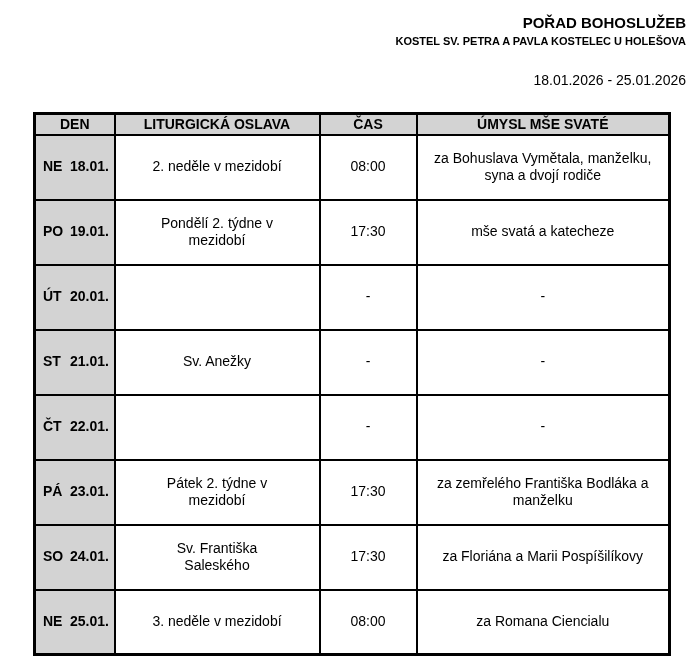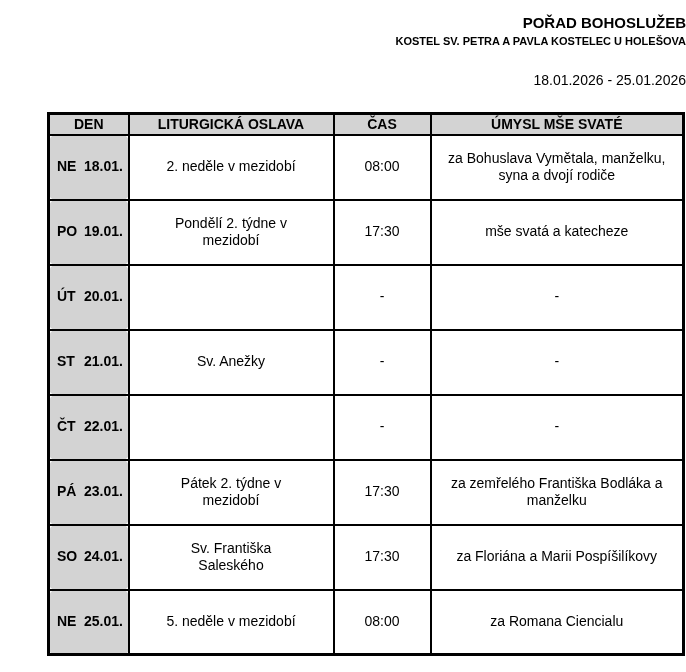--- a/index.html
+++ b/index.html
@@ -37,21 +37,21 @@
   }
   .doc-daterange {
     font-size: 14px;
     font-weight: normal;
     line-height: 18px;
     margin-top: 20px;
   }
   table.schedule {
     border-collapse: collapse;
     table-layout: fixed;
-    margin: 23px 0 0 47px;
+    margin: 23px 0 0 33px;
     width: 635px;
     border: 3px solid var(--border-color);
   }
   .schedule th, .schedule td {
     border: 2px solid var(--border-color);
     font-size: 14px;
     text-align: center;
     vertical-align: middle;
     overflow: hidden;
   }
@@ -65,21 +65,20 @@
     height: 65px;
     padding: 2px 8px;
     line-height: 1.25;
   }
   td.day-cell {
     background: var(--day-bg);
     font-weight: bold;
     text-align: left;
     padding: 2px 2px 2px 7px;
     white-space: nowrap;
-    border-radius: 7px;
   }
   .day-abbr {
     display: inline-block;
     min-width: 27px;
   }
   td.celebration-cell { padding: 2px 28px; }
   td.time-cell { padding: 2px 4px; }
   td.intention-cell { padding: 2px 4px; }
 </style>
 </head>
@@ -146,20 +145,20 @@
         <td class="intention-cell">za zemřelého Františka Bodláka a manželku</td>
       </tr>
       <tr>
         <td class="day-cell"><span class="day-abbr">SO</span><span class="day-date">24.01.</span></td>
         <td class="celebration-cell">Sv. Františka Saleského</td>
         <td class="time-cell">17:30</td>
         <td class="intention-cell">za Floriána a Marii Pospíšilíkovy</td>
       </tr>
       <tr>
         <td class="day-cell"><span class="day-abbr">NE</span><span class="day-date">25.01.</span></td>
-        <td class="celebration-cell">5. neděle v mezidobí</td>
+        <td class="celebration-cell">3. neděle v mezidobí</td>
         <td class="time-cell">08:00</td>
         <td class="intention-cell">za Romana Ciencialu</td>
       </tr>
     </tbody>
   </table>
 
 </div>
 
 </body></html>

